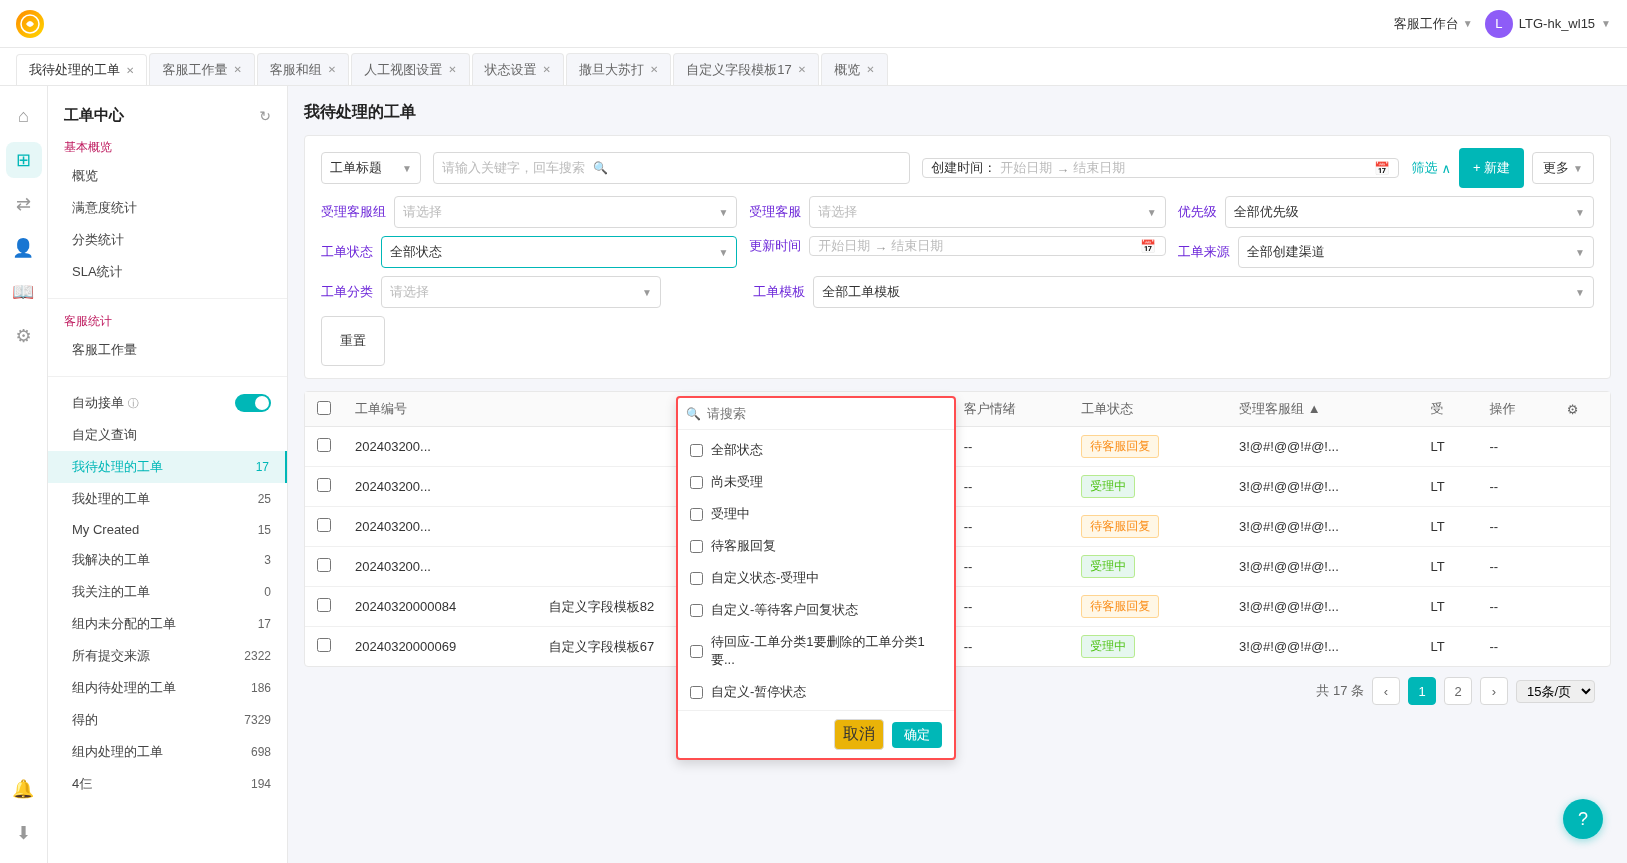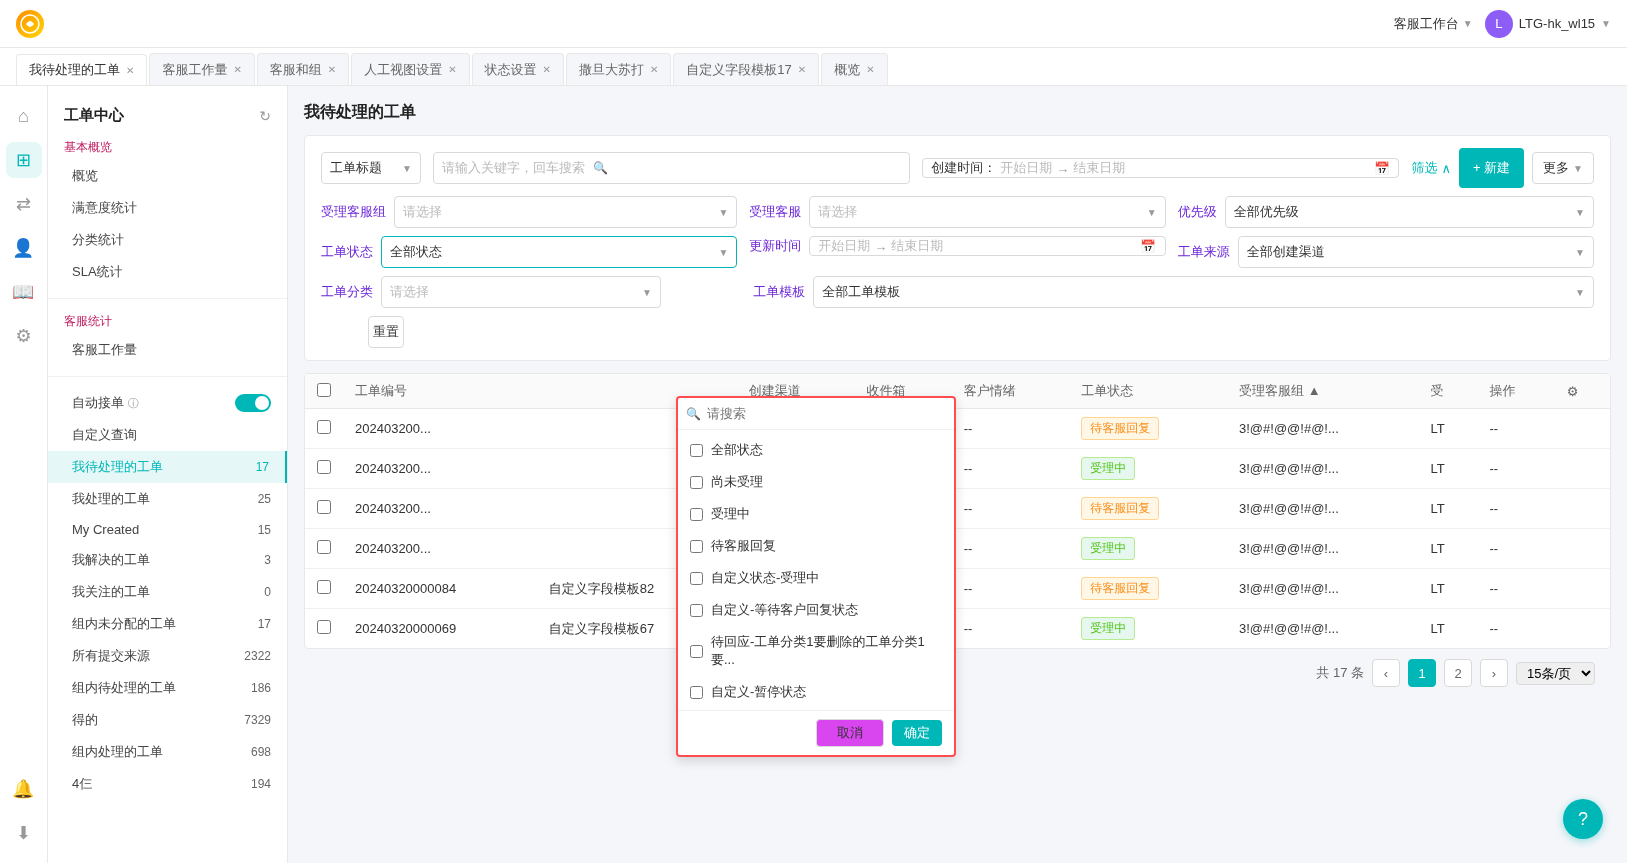--- a/index.html
+++ b/index.html
@@ -55,21 +55,21 @@
     .filter-select.highlighted { border-color: #00b7b7; }
     .filter-input { height: 32px; border: 1px solid #d9d9d9; border-radius: 4px; padding: 0 8px; display: flex; align-items: center; gap: 8px; background: #fff; min-width: 260px; color: #999; font-size: 13px; }
     .filter-date { display: flex; align-items: center; gap: 4px; height: 20px; border: 1px solid #d9d9d9; border-radius: 4px; padding: 0 8px; background: #fff; min-width: 260px; color: #999; font-size: 13px; }
     .arrow-sym { color: #999; }
     .filter-actions { display: flex; align-items: center; gap: 8px; margin-left: auto; }
     .btn-filter { color: #00b7b7; border: none; background: none; cursor: pointer; font-size: 13px; display: flex; align-items: center; gap: 4px; }
     .btn-new { background: #00b7b7; color: #fff; border: none; border-radius: 4px; padding: 0 14px; height: 40px; cursor: pointer; display: flex; align-items: center; gap: 4px; font-size: 13px; }
     .btn-more { border: 1px solid #d9d9d9; border-radius: 4px; padding: 0 10px; height: 32px; background: #fff; cursor: pointer; font-size: 13px; color: #333; display: flex; align-items: center; gap: 4px; }
 
     
-    .btn-reset { border: 1px solid #d9d9d9; border-radius: 4px; padding: 0 4px; height: 32px; background: #fff; cursor: pointer; font-size: 13px; color: #333; margin-left: 47px; }
+    .btn-reset { border: 1px solid #d9d9d9; border-radius: 4px; padding: 0 18px; height: 50px; background: #fff; cursor: pointer; font-size: 13px; color: #333; }
 
     
     .table-wrap { background: #fff; border: 1px solid #e8e8e8; border-radius: 4px; }
     table { width: 100%; border-collapse: collapse; }
     th { background: #fafafa; padding: 8px 12px; text-align: left; color: #666; font-weight: 500; border-bottom: 1px solid #e8e8e8; font-size: 13px; white-space: nowrap; }
     td { padding: 8px 12px; border-bottom: 1px solid #f0f0f0; color: #333; font-size: 13px; white-space: nowrap; }
     tr:last-child td { border-bottom: none; }
     .checkbox { width: 14px; height: 14px; cursor: pointer; }
     .status-badge { display: inline-block; padding: 2px 8px; border-radius: 3px; font-size: 12px; }
     .status-waiting { background: #fff7e6; color: #fa8c16; border: 1px solid #ffd591; }
@@ -81,21 +81,21 @@
     .page-btn.active { background: #00b7b7; color: #fff; border-color: #00b7b7; }
     .page-size { border: 1px solid #d9d9d9; border-radius: 4px; padding: 2px 6px; }
 
     
     .dropdown-popup { position: absolute; background: #fff; border: 2px solid #ff4d4f; border-radius: 4px; width: 280px; z-index: 100; box-shadow: 0 4px 12px rgba(0,0,0,0.15); }
     .dropdown-search { padding: 8px; border-bottom: 1px solid #f0f0f0; display: flex; align-items: center; gap: 6px; }
     .dropdown-search input { border: none; outline: none; flex: 1; font-size: 13px; color: #333; background: transparent; }
     .dropdown-list { max-height: 280px; overflow-y: auto; padding: 4px 0; }
     .dropdown-item { display: flex; align-items: center; gap: 8px; padding: 7px 12px; cursor: pointer; font-size: 13px; color: #333; }
     .dropdown-footer { display: flex; align-items: center; justify-content: flex-end; gap: 8px; padding: 8px 12px; border-top: 1px solid #f0f0f0; }
-    .btn-cancel { border: 1px solid #d9d9d9; border-radius: 4px; padding: 4px 20px; background: #d946ef; cursor: pointer; font-size: 13px; color: #333; }
+    .btn-cancel { border: 1px solid #d9d9d9; border-radius: 4px; padding: 4px 8px; background: #eab308; cursor: pointer; font-size: 16px; color: #333; }
     .btn-confirm { background: #00b7b7; color: #fff; border: none; border-radius: 4px; padding: 4px 12px; cursor: pointer; font-size: 13px; }
 
     
     .help-btn { position: fixed; right: 24px; bottom: 24px; width: 40px; height: 40px; border-radius: 50%; background: #00b7b7; color: #fff; display: flex; align-items: center; justify-content: center; font-size: 18px; cursor: pointer; box-shadow: 0 2px 8px rgba(0,183,183,0.4); }
 
     .chevron { font-size: 10px; color: #999; }
     .search-icon { color: #ccc; font-size: 12px; }
   </style>
 </head>
 <body>

